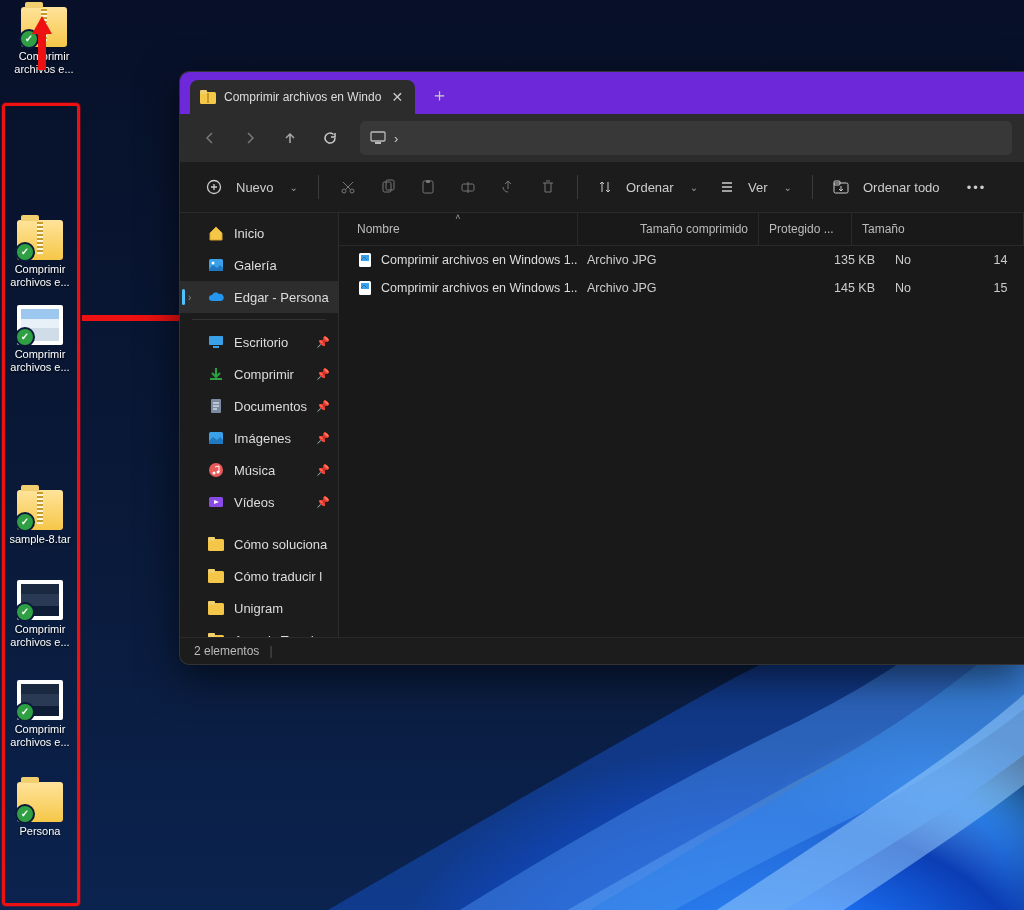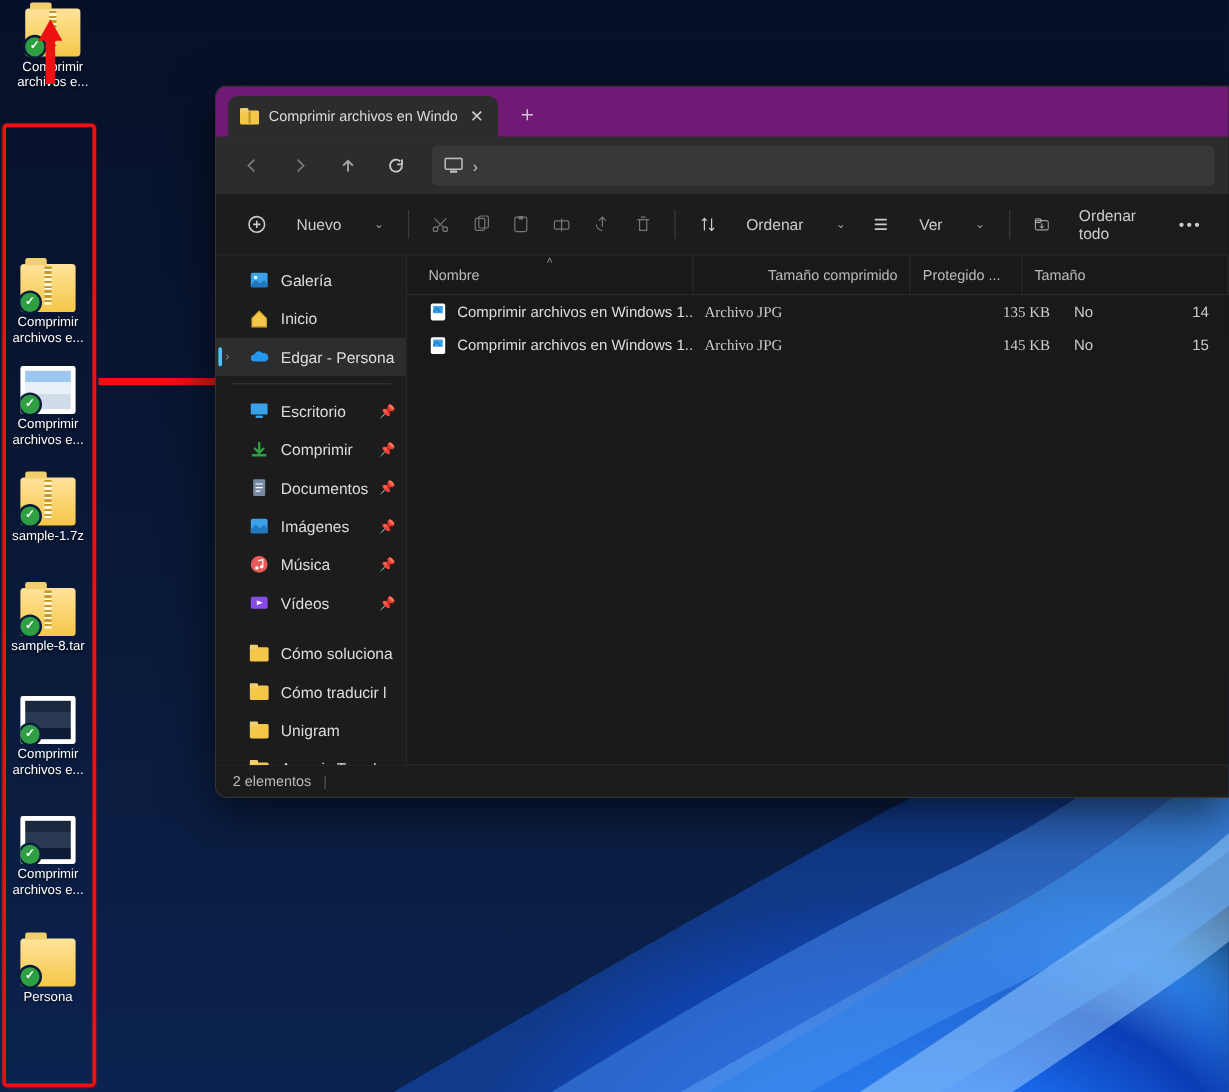--- a/index.html
+++ b/index.html
@@ -30,36 +30,36 @@
   .sel-box{position:absolute;border:3px solid #e11;border-radius:4px;box-shadow:0 0 0 1px rgba(255,0,0,.3);}
 
   
   .arrow-up{position:absolute;width:0;height:0;border-left:10px solid transparent;border-right:10px solid transparent;border-bottom:18px solid #e11;}
   .arrow-up-stem{position:absolute;width:8px;height:38px;background:#e11;}
   .arrow-h{position:absolute;height:6px;background:#e11;}
   .arrow-h::after{content:"";position:absolute;right:-3px;top:-9px;width:0;height:0;border-top:12px solid transparent;border-bottom:12px solid transparent;border-left:22px solid #e11;}
 
   
   .win{position:absolute;left:179px;top:71px;right:0;height:592px;background:#1c1c1c;border-radius:10px 0 0 10px;box-shadow:0 12px 40px rgba(0,0,0,.6);display:flex;flex-direction:column;overflow:hidden;border:1px solid #333;border-right:none;}
-  .titlebar{height:42px;display:flex;align-items:center;background:#701a75;}
+  .titlebar{height:42px;display:flex;align-items:center;background:#6d28d9;}
   .tab{display:flex;align-items:center;gap:8px;background:#2c2c2c;height:34px;margin-left:10px;margin-top:8px;padding:0 10px;border-radius:8px 8px 0 0;max-width:215px;}
   .tab-icon{width:16px;height:14px;}
   .tab-title{font-size:12px;color:#ddd;white-space:nowrap;overflow:hidden;text-overflow:ellipsis;flex:1;}
   .tab-close{width:16px;height:16px;display:flex;align-items:center;justify-content:center;color:#ccc;font-size:14px;cursor:pointer;}
   .tab-add{width:32px;height:32px;display:flex;align-items:center;justify-content:center;color:#ccc;font-size:18px;margin-left:8px;margin-top:4px;cursor:pointer;}
 
   .navbar{height:48px;background:#2c2c2c;display:flex;align-items:center;padding:0 12px;gap:4px;}
   .nav-btn{width:36px;height:36px;display:flex;align-items:center;justify-content:center;color:#888;border-radius:4px;cursor:pointer;}
   .nav-btn.on{color:#ddd;}
   .addr{flex:1;height:34px;background:#383838;border-radius:5px;margin-left:8px;display:flex;align-items:center;padding:0 10px;gap:8px;}
   .addr .crumb{color:#ccc;font-size:13px;}
   .addr svg{flex-shrink:0;}
 
   .toolbar{height:50px;background:#1c1c1c;display:flex;align-items:center;padding:0 18px;gap:6px;border-bottom:1px solid #2a2a2a;}
-  .tbtn{height:34px;display:flex;align-items:center;gap:25px;padding:0 8px;color:#ccc;font-size:13px;border-radius:4px;cursor:pointer;}
+  .tbtn{height:34px;display:flex;align-items:center;gap:14px;padding:0 8px;color:#ccc;font-size:13px;border-radius:4px;cursor:pointer;}
   .tbtn.icon-only{width:34px;justify-content:center;padding:0;}
   .tbtn.dim{color:#666;}
   .tsep{width:1px;height:24px;background:#3a3a3a;margin:0 6px;}
   .chev{font-size:10px;color:#999;margin-left:2px;}
 
   .body{flex:1;display:flex;min-height:0;}
   .sidebar{width:158px;background:#1c1c1c;border-right:1px solid #2d2d2d;overflow-y:auto;padding:4px 0;position:relative;}
   .sidebar::-webkit-scrollbar{width:4px;}
   .sidebar::-webkit-scrollbar-thumb{background:#555;border-radius:2px;}
   .sb-item{display:flex;align-items:center;height:32px;padding:0 8px 0 28px;font-size:13px;color:#ddd;gap:10px;cursor:pointer;position:relative;white-space:nowrap;overflow:hidden;}
@@ -77,22 +77,22 @@
   .c-type{width:108px;}
   .c-csize{width:160px;justify-content:flex-end;}
   .c-prot{width:72px;overflow:hidden;white-space:nowrap;}
   .c-size{flex:1;}
   .sort-ind{position:absolute;left:50%;top:-1px;transform:translateX(-50%);font-size:9px;color:#999;}
 
   .rows{flex:1;overflow:auto;}
   .row{display:flex;height:28px;align-items:center;font-size:12.5px;color:#ddd;cursor:pointer;}
   .row>div{padding:0 10px;overflow:hidden;white-space:nowrap;text-overflow:ellipsis;}
   .r-name{width:210px;padding-left:18px !important;display:flex;align-items:center;gap:8px;}
-  .r-type{width:108px;color:#ccc;font-family:Liberation Serif, serif;}
-  .r-csize{width:160px;text-align:right;color:#ccc;font-family:Liberation Serif, serif;}
+  .r-type{width:108px;color:#ccc;}
+  .r-csize{width:160px;text-align:right;color:#ccc;}
   .r-prot{width:72px;color:#ccc;}
   .r-size{flex:1;text-align:center;color:#ccc;}
   .file-ic{width:16px;height:16px;flex-shrink:0;}
 
   .status{height:26px;border-top:1px solid #2a2a2a;display:flex;align-items:center;padding:0 14px;font-size:12px;color:#bbb;gap:10px;}
   .status .sep{color:#555;}
 
   svg{display:block;}
 </style>
 </head>
@@ -126,26 +126,20 @@
         <span class="sync-badge"></span>
       </div>
     <div class="lbl">Comprimir archivos e...</div>
   </div>
   <div class="dicon" style="left:4px;top:305px;">
     <div class="ic thumb">
         <span class="sync-badge"></span>
       </div>
     <div class="lbl">Comprimir archivos e...</div>
   </div>
-  <div class="dicon" style="left:4px;top:398px;">
-    <div class="ic folder-zip">
-        <span class="sync-badge"></span>
-      </div>
-    <div class="lbl">sample-1.7z</div>
-  </div>
   <div class="dicon" style="left:4px;top:490px;">
     <div class="ic folder-zip">
         <span class="sync-badge"></span>
       </div>
     <div class="lbl">sample-8.tar</div>
   </div>
   <div class="dicon" style="left:4px;top:580px;">
     <div class="ic thumb dark">
         <span class="sync-badge"></span>
       </div>
@@ -283,31 +277,31 @@
       </div>
       <div class="tbtn icon-only" style="margin-left:6px;">
           <span style="letter-spacing:2px;">•••</span>
         </div>
     </div>
 
     <div class="body">
       <div class="sidebar">
         <div class="sb-item">
           <svg class="sb-ic" viewBox="0 0 16 16">
+              <path d="M2 8 L8 2 L14 8 V15 H2 Z" fill="#f5c748" stroke="#d4a528"></path>
+            </svg>
+          <span>Inicio</span>
+        </div>
+        <div class="sb-item">
+          <svg class="sb-ic" viewBox="0 0 16 16">
               <rect x="1" y="2" width="14" height="12" rx="1.5" fill="#3aa0e8"></rect>
               <circle cx="5" cy="6" r="1.5" fill="#fff"></circle>
               <path d="M1 12 L5 8 L9 11 L12 8 L15 11 V14 H1 Z" fill="#2078c0"></path>
             </svg>
           <span>Galería</span>
-        </div>
-        <div class="sb-item">
-          <svg class="sb-ic" viewBox="0 0 16 16">
-              <path d="M2 8 L8 2 L14 8 V15 H2 Z" fill="#f5c748" stroke="#d4a528"></path>
-            </svg>
-          <span>Inicio</span>
         </div>
         <div class="sb-item sel">
           <span class="exp">›</span>
           <svg class="sb-ic" viewBox="0 0 16 12">
               <path d="M4 10 A3 3 0 0 1 4 4 A4 4 0 0 1 11 3 A3 3 0 0 1 13 10 Z" fill="#2496ed"></path>
             </svg>
           <span>Edgar - Persona</span>
         </div>
         <div class="sb-sep"></div>
         <div class="sb-item">

